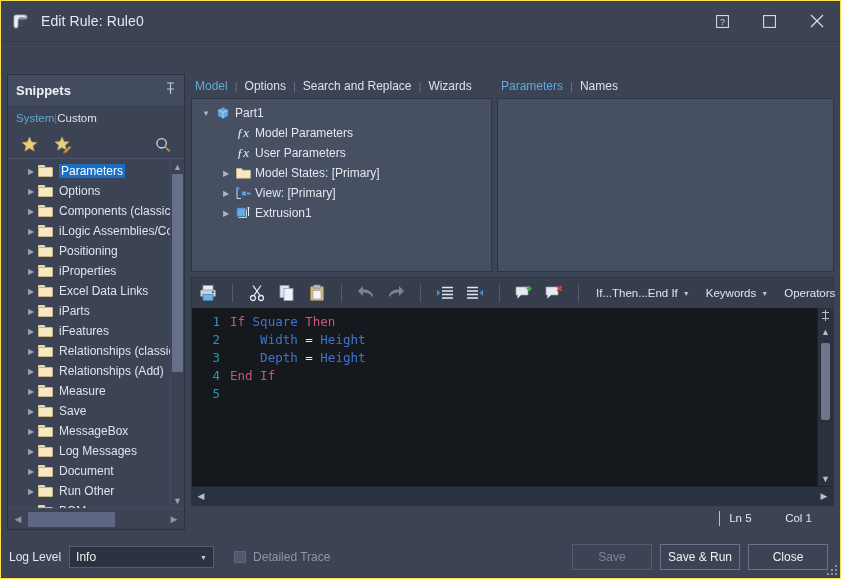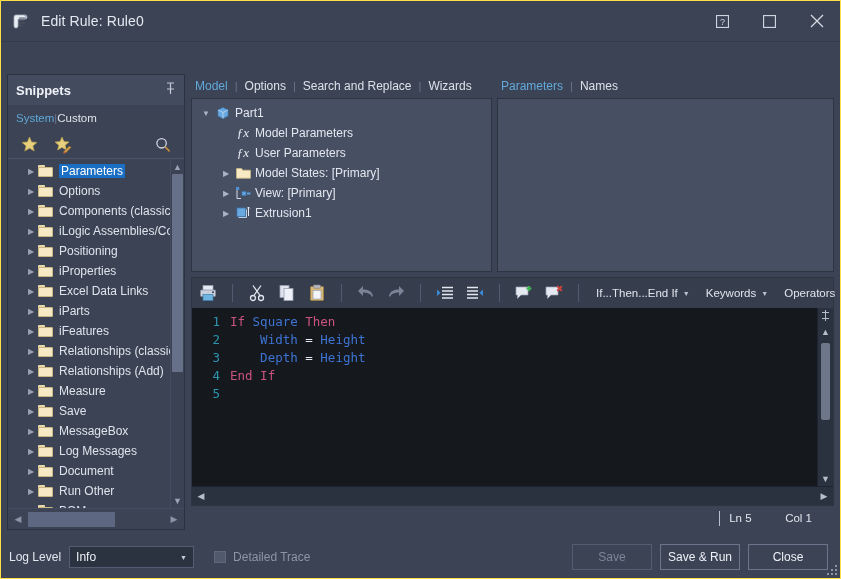--- a/index.html
+++ b/index.html
@@ -212,21 +212,21 @@
   .st-item{font-size:11.5px;color:#e2e6ee;}
   .st-ln{width:56px;}
 
   
   .bottombar{
     height:42px;flex:0 0 42px;display:flex;align-items:center;
     padding:0 12px 0 8px;box-sizing:border-box;gap:8px;position:relative;
   }
   .loglabel{font-size:12px;color:#e3e7ef;}
   .select{
-    width:125px;height:22px;background:#2b3240;border:1px solid #545d72;
+    width:145px;height:22px;background:#2b3240;border:1px solid #545d72;
     display:flex;align-items:center;padding:0 6px;box-sizing:border-box;
     font-size:12px;color:#eef1f6;
   }
   .select .sv{flex:1;}
   .select .sc{font-size:7px;color:#c5ccd8;}
   .chkwrap{display:flex;align-items:center;gap:7px;margin-left:12px;}
   .chk{width:12px;height:12px;background:#515a6d;border:1px solid #5f6879;box-sizing:border-box;}
   .chklabel{font-size:12px;color:#8d95a6;}
   .bspacer{flex:1;}
   .btn{

